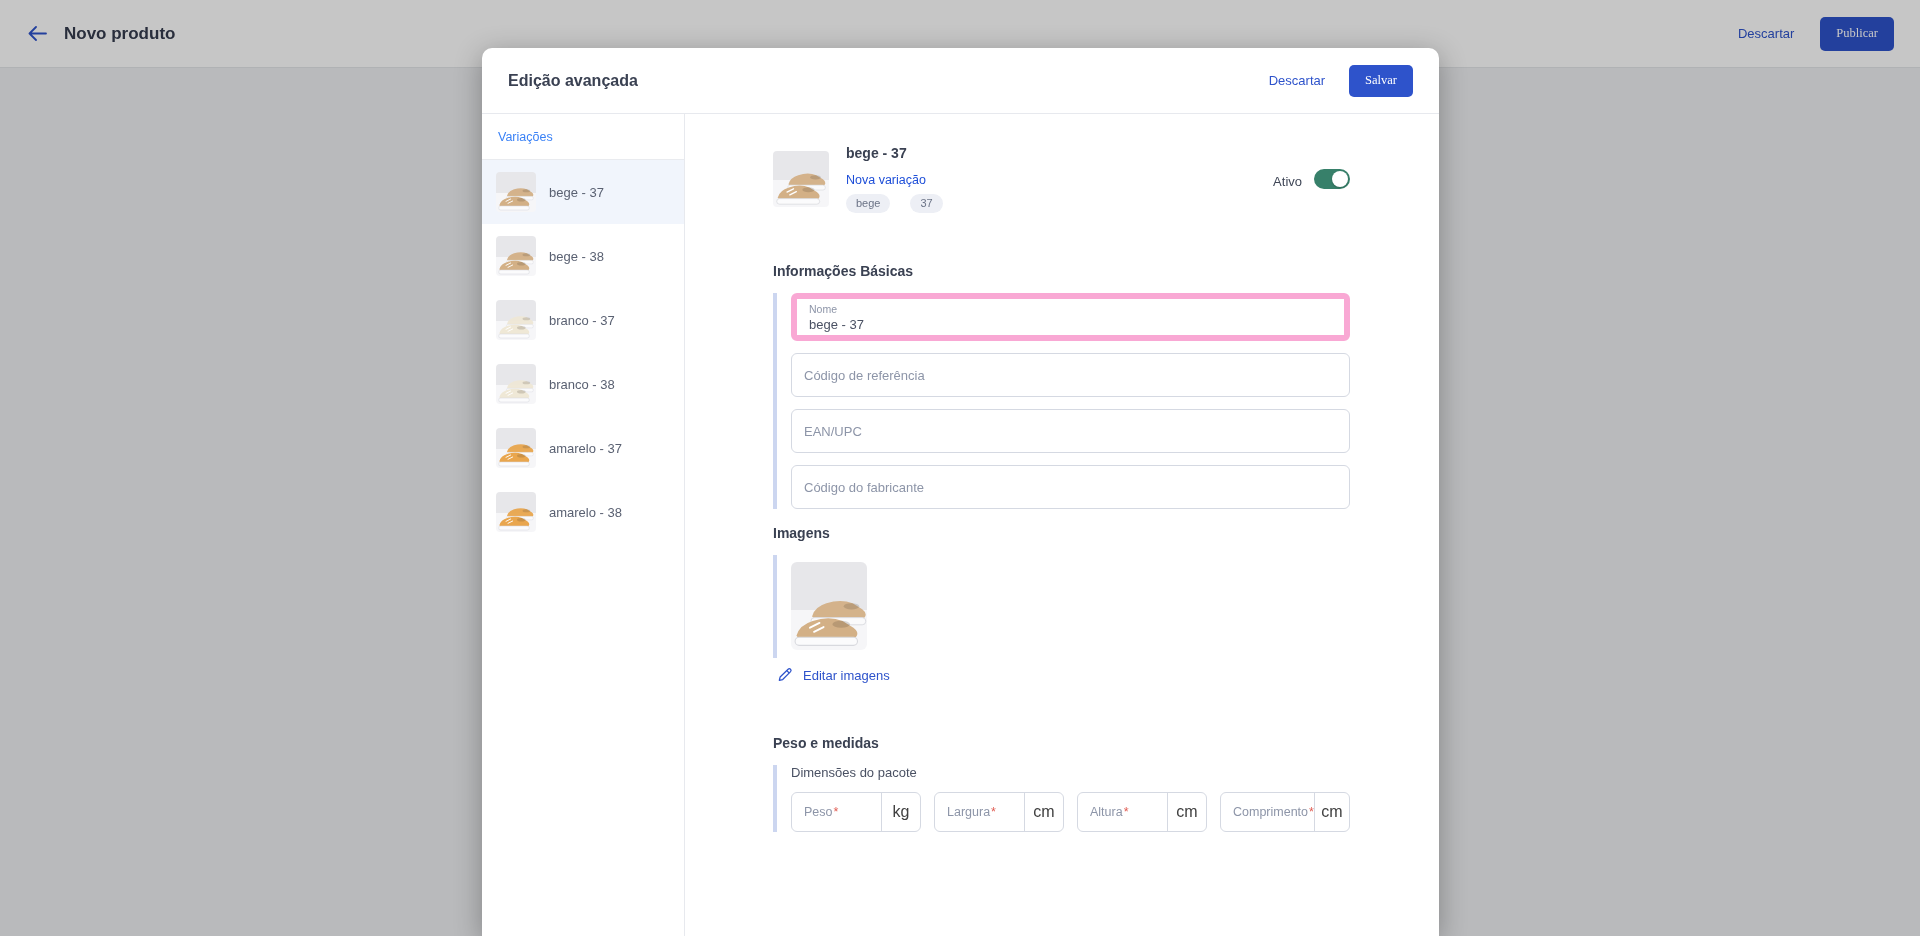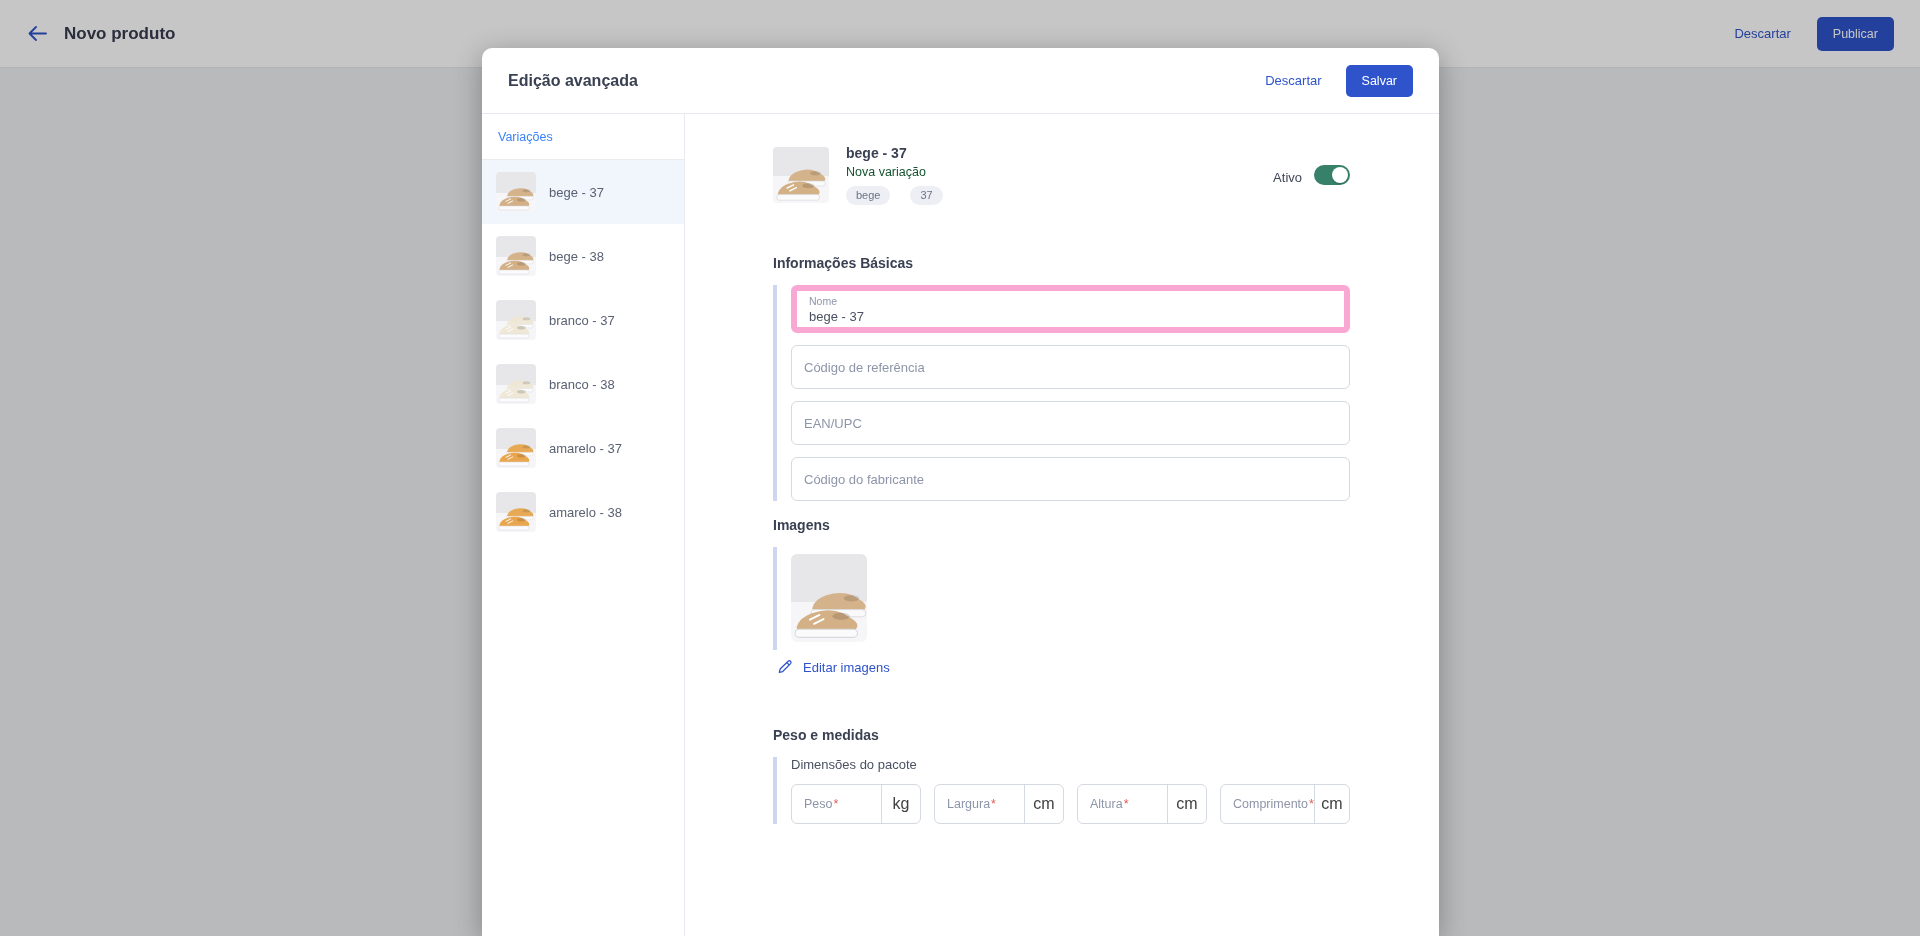--- a/index.html
+++ b/index.html
@@ -18,21 +18,21 @@
     background:#ffffff; border-bottom:1px solid #e3e5e8;
     display:flex; align-items:center; padding:0 26px;
   }
   .back-btn { width:22px; height:22px; display:flex; align-items:center; justify-content:center; cursor:pointer; }
   .topbar-title { font-size:17px; font-weight:bold; color:#353c4e; margin-left:16px; }
   .topbar-spacer { flex:1; }
   .text-link { color:#2e53cb; font-size:13px; font-weight:500; cursor:pointer; }
   .btn-primary {
     background:#2e53cb; color:#ffffff; border:none; border-radius:5px;
     height:34px; padding:0 16px; font-size:12.5px; font-weight:500;
-    font-family:Liberation Sans, sans-serif; cursor:pointer;
+    font-family:Liberation Serif, serif; cursor:pointer;
   }
   .topbar .btn-primary { margin-left:26px; }
 
   
   .overlay { position:absolute; inset:0; background:rgba(0,0,0,0.225); z-index:5; }
 
   
   .modal {
     position:absolute; left:482px; top:48px; width:957px; bottom:0; z-index:10;
     background:#ffffff; border-radius:10px 10px 0 0;
@@ -67,21 +67,21 @@
   
   .content { flex:1; padding:31px 89px 0 88px; overflow:hidden; }
 
   .product-header { display:flex; align-items:center; }
   .pd-thumb {
     width:56px; height:56px; border-radius:4px; overflow:hidden; flex:0 0 56px;
     background:linear-gradient(#e7e7ea 0 52%, #f6f6f8 52% 100%);
   }
   .pd-info { margin-left:17px; }
   .pd-title { font-size:14px; font-weight:bold; color:#3a4152; }
-  .pd-subtitle { font-size:12.5px; color:#14532d; margin-top:4px; }
+  .pd-subtitle { font-size:12.5px; color:#1d4ed8; margin-top:12px; }
   .pd-tags { display:flex; gap:20px; margin-top:7px; }
   .pill {
     background:#edeff5; color:#6b7386; font-size:11px;
     padding:3px 10px; border-radius:10px; line-height:1.2;
   }
   .toggle-group { margin-left:auto; display:flex; align-items:flex-end; gap:12px; }
   .toggle-label { font-size:13px; color:#3f4656; }
   .switch {
     width:36px; height:20px; border-radius:10px; background:#c6cbd4;
     position:relative; cursor:pointer; flex:0 0 36px;

